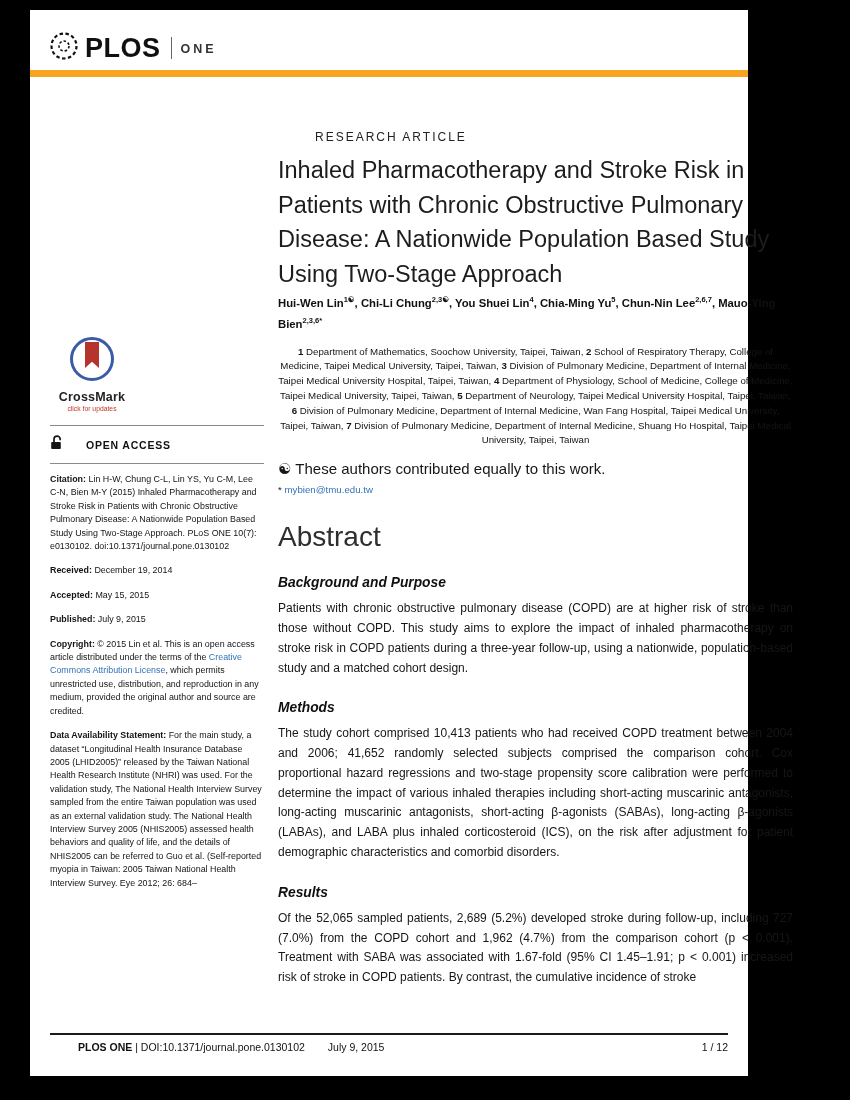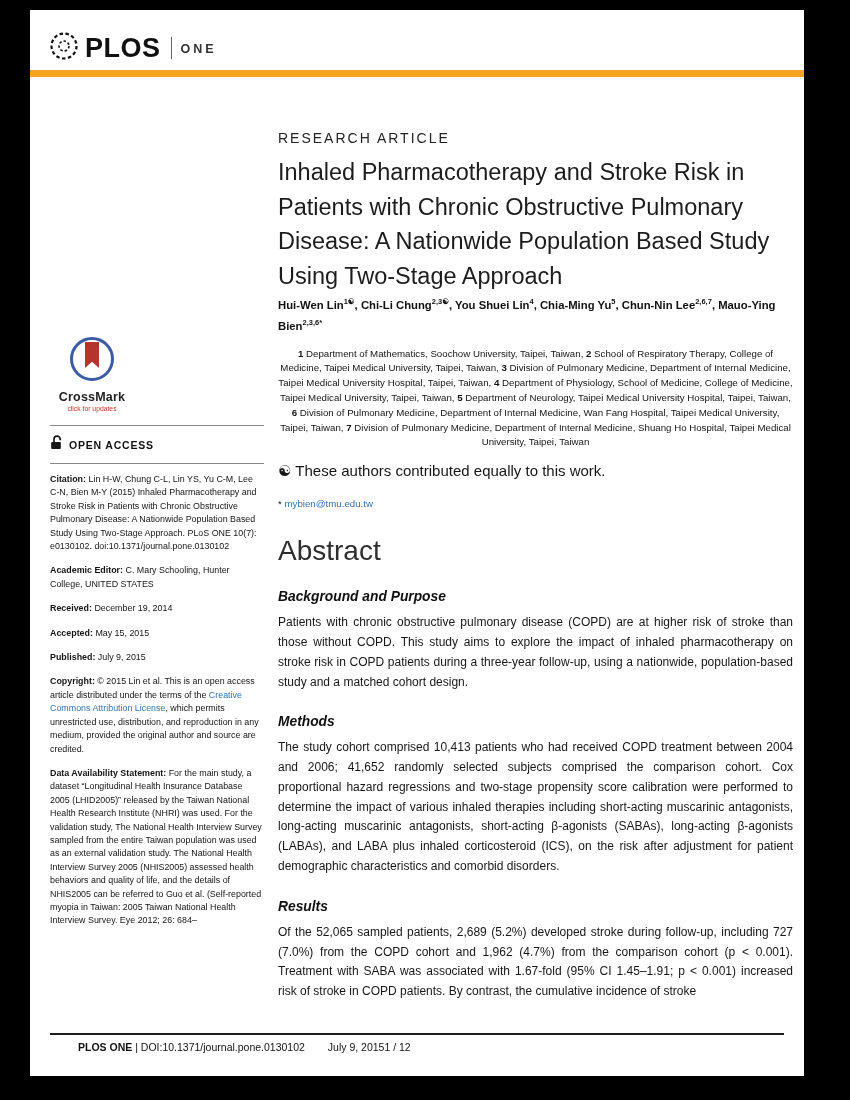--- a/index.html
+++ b/index.html
@@ -1,56 +1,56 @@
 <!DOCTYPE html>
 <html><head>
 <meta charset="utf-8">
 <style>
   * { margin:0; padding:0; box-sizing:border-box; }
   html, body { width:850px; height:1100px; background:#000; font-family:"Liberation Sans", sans-serif; overflow:hidden; }
-  .page { position:absolute; left:30px; top:10px; width:774px; height:1066px; background:#ffffff; }
+  .page { position:absolute; left:30px; top:10px; width:718px; height:1066px; background:#ffffff; }
 
   
   .brand { position:absolute; left:18px; top:20px; display:flex; align-items:center; }
   .brand-icon { margin-right:5px; }
   .brand-plos { font-size:27px; font-weight:700; letter-spacing:0.5px; color:#101010; }
   .brand-divider { width:1px; height:22px; background:#666; margin:0 9px 0 10px; }
   .brand-one { font-size:12.5px; letter-spacing:3px; color:#333; font-weight:700; margin-top:2px; }
   .orange-bar { position:absolute; left:0; top:60px; width:100%; height:7px; }
 
   
   .sidebar { position:absolute; left:20px; top:325px; width:214px; color:#141414; }
   .crossmark { width:76px; text-align:center; margin-left:4px; cursor:pointer; }
   .cm-label { font-size:12.5px; font-weight:700; color:#222; margin-top:3px; letter-spacing:0.2px;text-align:center; }
   .cm-sub { font-size:6.8px; color:#C0392B; margin-top:1px; }
   .rule { border-top:1px solid #8a8a8a; margin:13px 0 0 0; }
-  .oa-row { display:flex; align-items:center; gap:6px; padding:9px 0; }
+  .oa-row { display:flex; align-items:center; gap:23px; padding:9px 0; }
   .oa-label { font-size:10.5px; font-weight:700; letter-spacing:0.8px; color:#111; }
   .meta { font-size:8.9px; line-height:13.4px; margin-top:11px; }
   .meta b { font-weight:700; }
   .meta .blue { text-decoration:none; cursor:pointer; }
   .sidebar .first { margin-top:9px; }
 
   
   .main { position:absolute; left:248px; top:120px; width:515px; color:#161616; }
-  .kicker { font-size:14px; letter-spacing:2px; color:#222; }
+  .kicker { font-size:12px; letter-spacing:2px; color:#222;margin-left:37px; }
   .title { margin-top:9px; font-size:23.5px; font-weight:400; line-height:34.5px; color:#1c1c1c; }
   .authors { font-size:11.3px; font-weight:700; line-height:17px; color:#101010; }
   .authors sup { font-size:7.5px; }
   .affiliations { margin-top:12px; font-size:9.7px; line-height:14.8px; color:#141414;text-align:center; }
   .affiliations b { font-weight:700; }
   .note { margin-top:13px; font-size:15px; line-height:15px; }
-  .email-row { margin-top:18px; font-size:9.7px; line-height:15px; }
+  .email-row { margin-top:6px; font-size:9.7px; line-height:15px; }
   .abstract-h { margin-top:24px; font-size:28px; font-weight:400; color:#2e2e2e; }
   .sec-h { margin-top:22px; font-size:13.8px; font-weight:700; color:#101010;font-style:italic; }
   .sec-p { margin-top:9px; font-size:12px; line-height:19.8px; text-align:justify; color:#161616; }
 
   
   .footer-line { position:absolute; left:20px; right:20px; top:1023px; border-top:2px solid #1a1a1a; }
-  .footer { position:absolute; left:20px; right:20px; top:1031px; display:flex; font-size:10.5px; color:#111;padding-left:28px; }
+  .footer { position:absolute; left:20px; right:20px; top:1031px; display:flex; justify-content:space-between; font-size:10.5px; color:#111;padding-left:28px; }
   .f-date { margin-left:20px; }
 
   a, .link { cursor:pointer; }
 </style>
 </head>
 <body>
 
 <div class="page">
 
   <div class="brand">
@@ -86,21 +86,20 @@
           <rect x="1.2" y="7" width="9.6" height="7" rx="1" fill="#141414"></rect>
         </svg>
       </span>
       <span class="oa-label">OPEN ACCESS</span>
     </div>
 
     <div class="rule" style="margin-top:0;"></div>
 
     <p class="meta first"><b>Citation:</b> <span>Lin H-W, Chung C-L, Lin YS, Yu C-M, Lee C-N, Bien M-Y (2015) Inhaled Pharmacotherapy and Stroke Risk in Patients with Chronic Obstructive Pulmonary Disease: A Nationwide Population Based Study Using Two-Stage Approach. PLoS ONE 10(7): e0130102. doi:10.1371/journal.pone.0130102</span></p>
 
-    <p class="meta"><b>Academic Editor:</b> <span>C. Mary Schooling, Hunter College, UNITED STATES</span></p>
 
     <p class="meta"><b>Received:</b> <span>December 19, 2014</span></p>
 
     <p class="meta"><b>Accepted:</b> <span>May 15, 2015</span></p>
 
     <p class="meta"><b>Published:</b> <span>July 9, 2015</span></p>
 
     <p class="meta"><b>Copyright:</b> <span>© 2015 Lin et al. This is an open access article distributed under the terms of the </span><span class="blue" style="color:#3273B5;">Creative Commons Attribution License</span><span>, which permits unrestricted use, distribution, and reproduction in any medium, provided the original author and source are credited.</span></p>
 
     <p class="meta"><b>Data Availability Statement:</b> <span>For the main study, a dataset “Longitudinal Health Insurance Database 2005 (LHID2005)” released by the Taiwan National Health Research Institute (NHRI) was used. For the validation study, The National Health Interview Survey sampled from the entire Taiwan population was used as an external validation study. The National Health Interview Survey 2005 (NHIS2005) assessed health behaviors and quality of life, and the details of NHIS2005 can be referred to Guo et al. (Self-reported myopia in Taiwan: 2005 Taiwan National Health Interview Survey. Eye 2012; 26: 684–</span></p>

